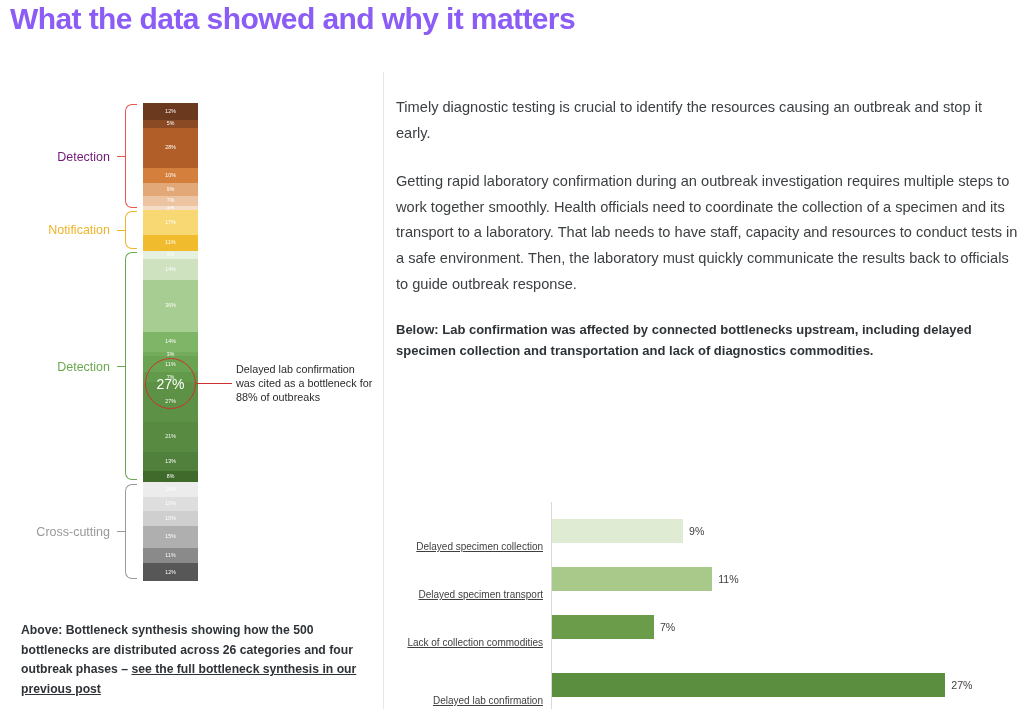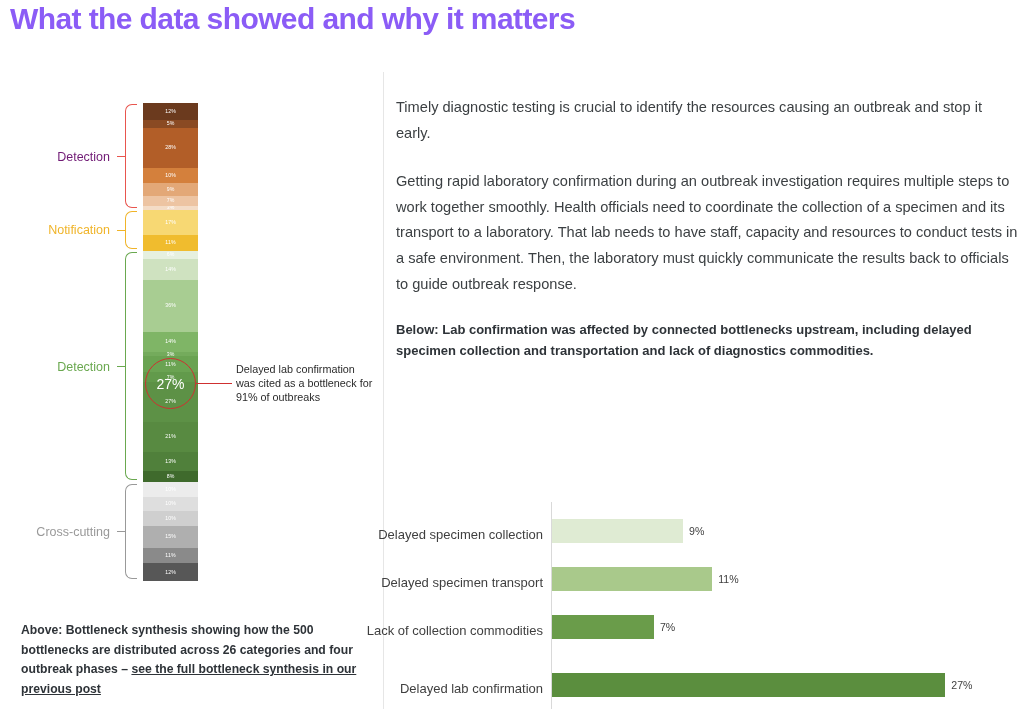--- a/index.html
+++ b/index.html
@@ -167,26 +167,27 @@
   }
   .bc-row {
     position: absolute;
     left: 0;
     height: 30px;
     width: 628px;
   }
   .bc-label {
     position: absolute;
     right: 481px;
-    top: 4px;
+    top: 16px;
     height: 30px;
     line-height: 30px;
-    font-size: 13px;
+    font-size: 10px;
     color: #3f3f3f;
     white-space: nowrap;
+    text-decoration: underline;
   }
   .bc-bar {
     position: absolute;
     left: 156px;
     top: 3px;
     height: 24px;
   }
   .bc-val {
     position: absolute;
     top: 0;
@@ -303,21 +304,21 @@
         </div>
         <div class="seg" style="height: 17.3818px; background: rgb(87, 87, 87);">
           <span>12%</span>
         </div>
       </div>
 
     <div class="callout-circle">
       <span>27%</span>
     </div>
     <div class="callout-line"></div>
-    <div class="callout-text">Delayed lab confirmation was cited as a bottleneck for 91% of outbreaks</div>
+    <div class="callout-text">Delayed lab confirmation was cited as a bottleneck for 88% of outbreaks</div>
 
     <div class="caption-below">
       <span>Above: Bottleneck synthesis showing how the 500 bottlenecks are distributed across 26 categories and four outbreak phases – </span><a href="#">see the full bottleneck synthesis in our previous post</a>
     </div>
   </div>
 
   <div class="v-divider"></div>
 
   <div class="right-col">
     <p class="para">Timely diagnostic testing is crucial to identify the resources causing an outbreak and stop it early.</p>

